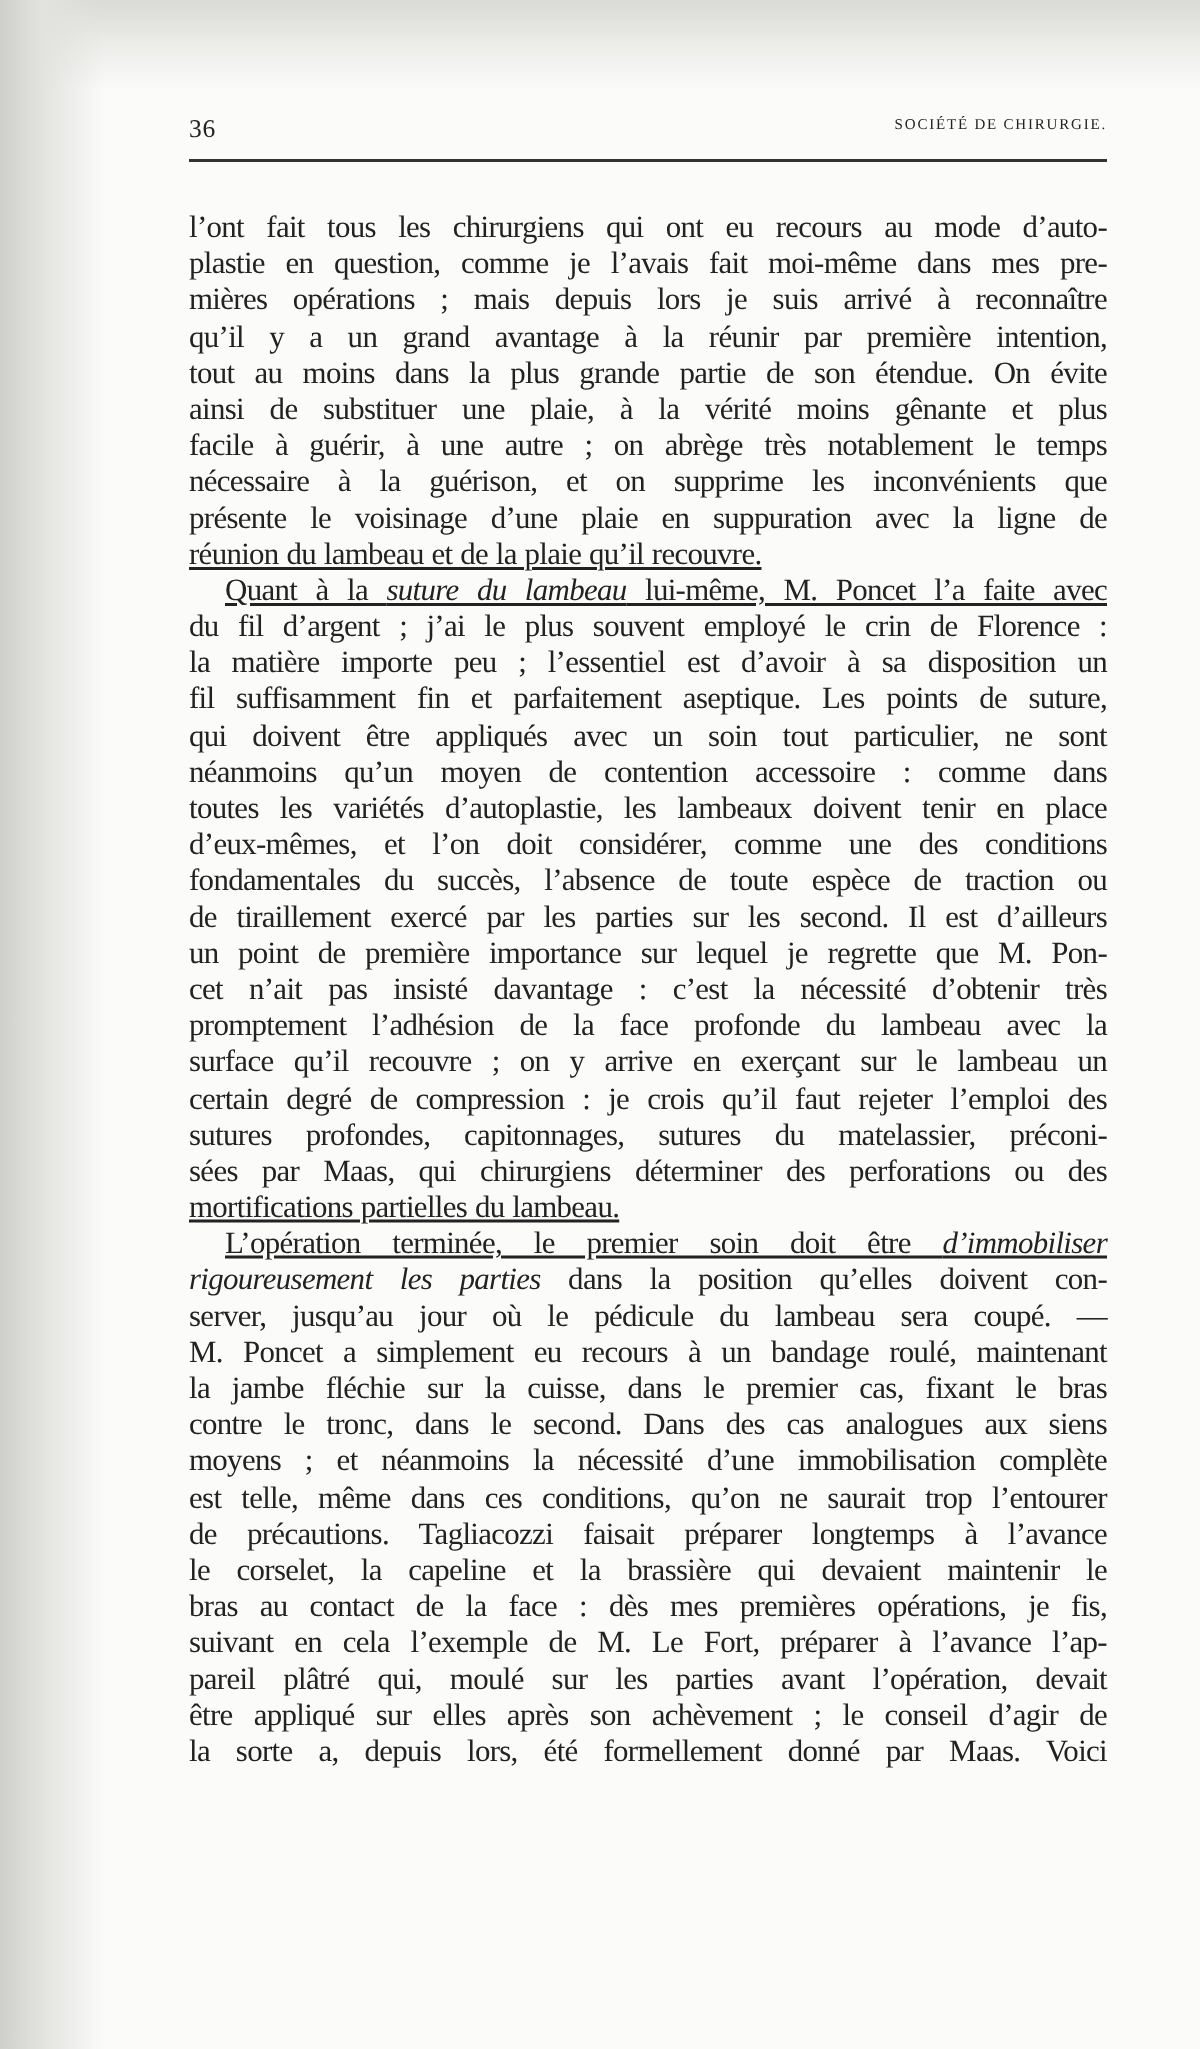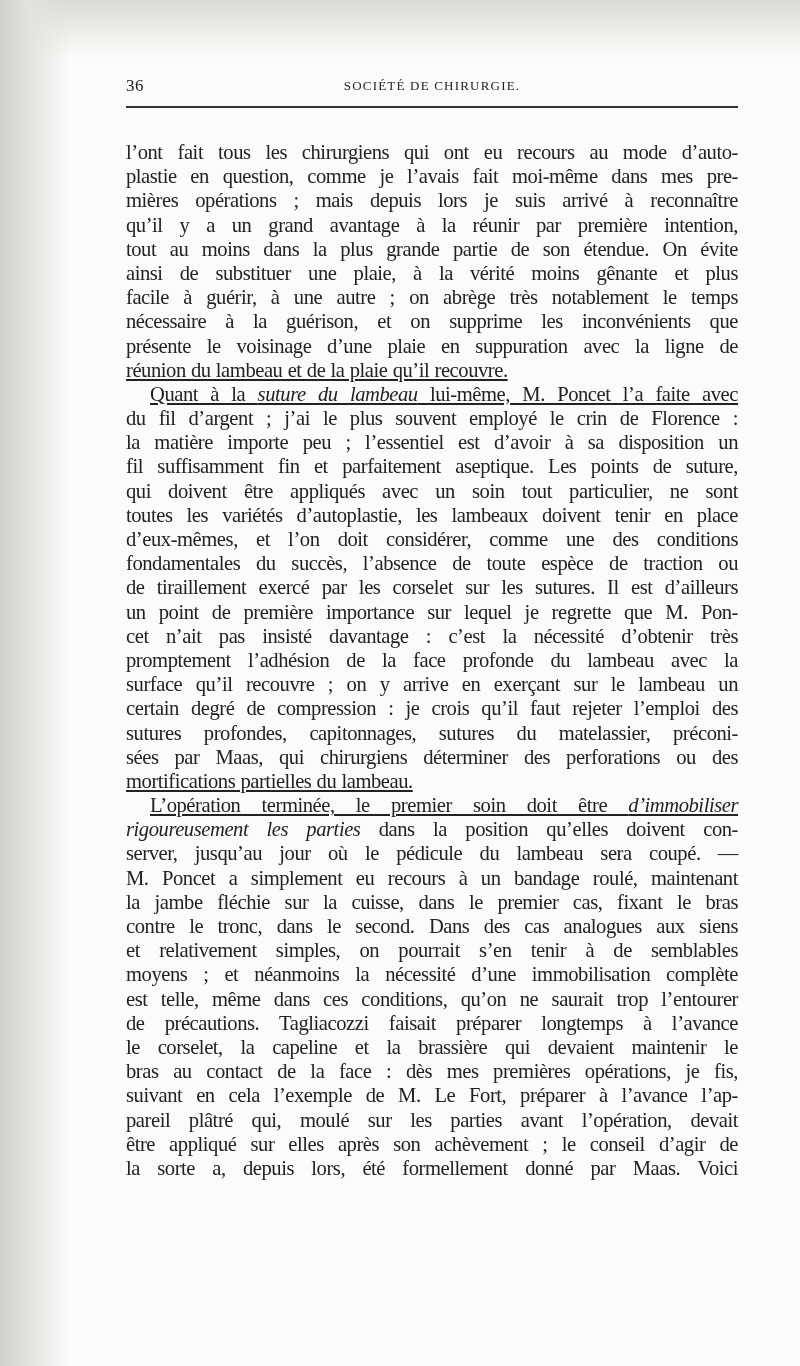--- a/index.html
+++ b/index.html
@@ -43,23 +43,23 @@
     left: 0;
     top: 0;
     font-size: 17px;
     letter-spacing: 0.5px;
     text-align: right;
   }
   .running-title {
     position: absolute;
     left: 0;
     right: 0;
-    text-align: center;
+    text-align: right;
     top: 2px;
-    font-size: 13px;
+    font-size: 10px;
     letter-spacing: 1.2px;
     font-variant: small-caps;
     text-transform: uppercase;
   }
   .head-rule {
     height: 0;
     border-top: 2px solid #333;
     margin-top: 6px;
     margin-bottom: 14px;
   }
@@ -112,39 +112,39 @@
       <span class="line">ainsi de substituer une plaie, à la vérité moins gênante et plus</span>
       <span class="line">facile à guérir, à une autre ; on abrège très notablement le temps</span>
       <span class="line">nécessaire à la guérison, et on supprime les inconvénients que</span>
       <span class="line">présente le voisinage d’une plaie en suppuration avec la ligne de</span>
       <span class="line last">réunion du lambeau et de la plaie qu’il recouvre.</span>
       <span class="line indent"><span>Quant à la </span><span class="it">suture du lambeau</span><span> lui-même, M. Poncet l’a faite avec</span></span>
       <span class="line">du fil d’argent ; j’ai le plus souvent employé le crin de Florence :</span>
       <span class="line">la matière importe peu ; l’essentiel est d’avoir à sa disposition un</span>
       <span class="line">fil suffisamment fin et parfaitement aseptique. Les points de suture,</span>
       <span class="line">qui doivent être appliqués avec un soin tout particulier, ne sont</span>
+      <span class="line">néanmoins qu’un moyen de contention accessoire : comme dans</span>
       <span class="line">toutes les variétés d’autoplastie, les lambeaux doivent tenir en place</span>
       <span class="line">d’eux-mêmes, et l’on doit considérer, comme une des conditions</span>
       <span class="line">fondamentales du succès, l’absence de toute espèce de traction ou</span>
-      <span class="line">de tiraillement exercé par les corselet sur les sutures. Il est d’ailleurs</span>
+      <span class="line">de tiraillement exercé par les parties sur les second. Il est d’ailleurs</span>
       <span class="line">un point de première importance sur lequel je regrette que M. Pon-</span>
       <span class="line">cet n’ait pas insisté davantage : c’est la nécessité d’obtenir très</span>
       <span class="line">promptement l’adhésion de la face profonde du lambeau avec la</span>
       <span class="line">surface qu’il recouvre ; on y arrive en exerçant sur le lambeau un</span>
       <span class="line">certain degré de compression : je crois qu’il faut rejeter l’emploi des</span>
       <span class="line">sutures profondes, capitonnages, sutures du matelassier, préconi-</span>
       <span class="line">sées par Maas, qui chirurgiens déterminer des perforations ou des</span>
       <span class="line last">mortifications partielles du lambeau.</span>
       <span class="line indent"><span>L’opération terminée, le premier soin doit être </span><span class="it">d’immobiliser</span></span>
       <span class="line"><span class="it">rigoureusement les parties</span><span> dans la position qu’elles doivent con-</span></span>
       <span class="line">server, jusqu’au jour où le pédicule du lambeau sera coupé. —</span>
       <span class="line">M. Poncet a simplement eu recours à un bandage roulé, maintenant</span>
       <span class="line">la jambe fléchie sur la cuisse, dans le premier cas, fixant le bras</span>
       <span class="line">contre le tronc, dans le second. Dans des cas analogues aux siens</span>
-      <span class="line">et relativement simples, on pourrait s’en tenir à de semblables</span>
       <span class="line">moyens ; et néanmoins la nécessité d’une immobilisation complète</span>
       <span class="line">est telle, même dans ces conditions, qu’on ne saurait trop l’entourer</span>
       <span class="line">de précautions. Tagliacozzi faisait préparer longtemps à l’avance</span>
       <span class="line">le corselet, la capeline et la brassière qui devaient maintenir le</span>
       <span class="line">bras au contact de la face : dès mes premières opérations, je fis,</span>
       <span class="line">suivant en cela l’exemple de M. Le Fort, préparer à l’avance l’ap-</span>
       <span class="line">pareil plâtré qui, moulé sur les parties avant l’opération, devait</span>
       <span class="line">être appliqué sur elles après son achèvement ; le conseil d’agir de</span>
       <span class="line">la sorte a, depuis lors, été formellement donné par Maas. Voici</span>
     </div>

